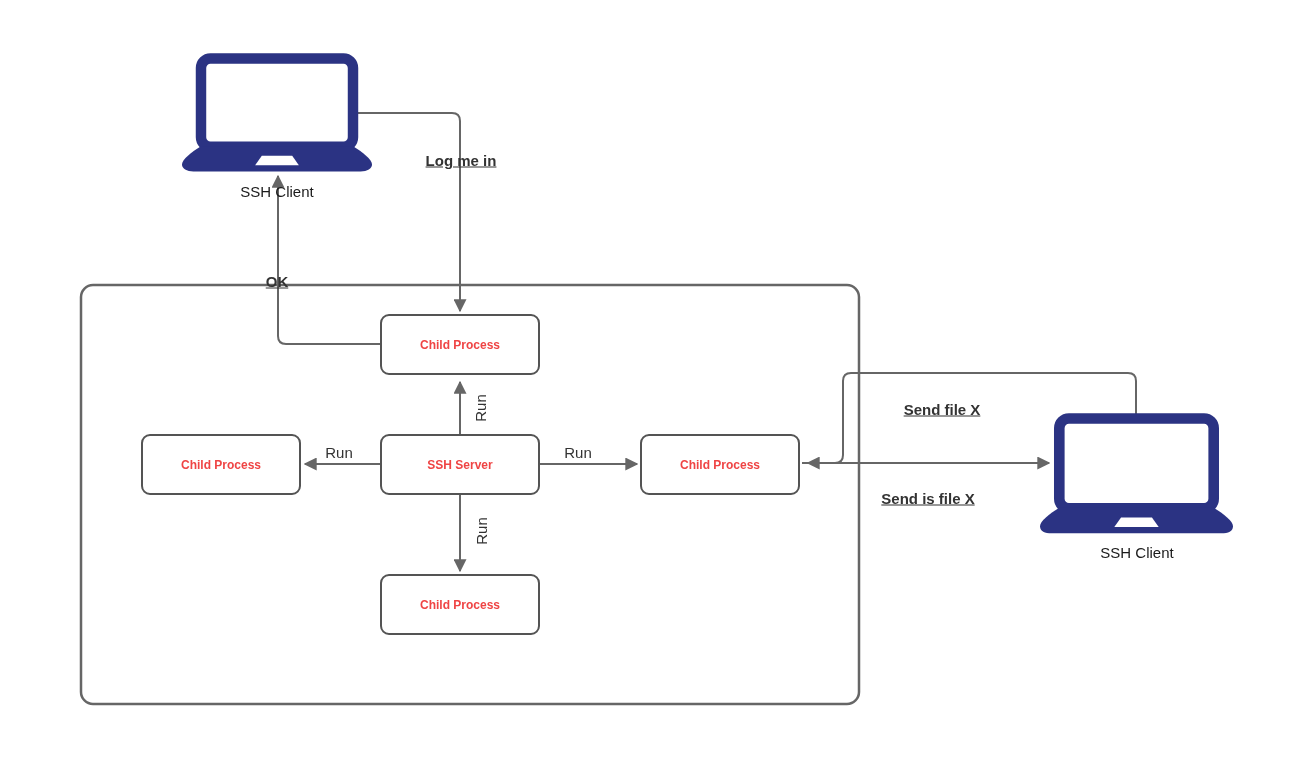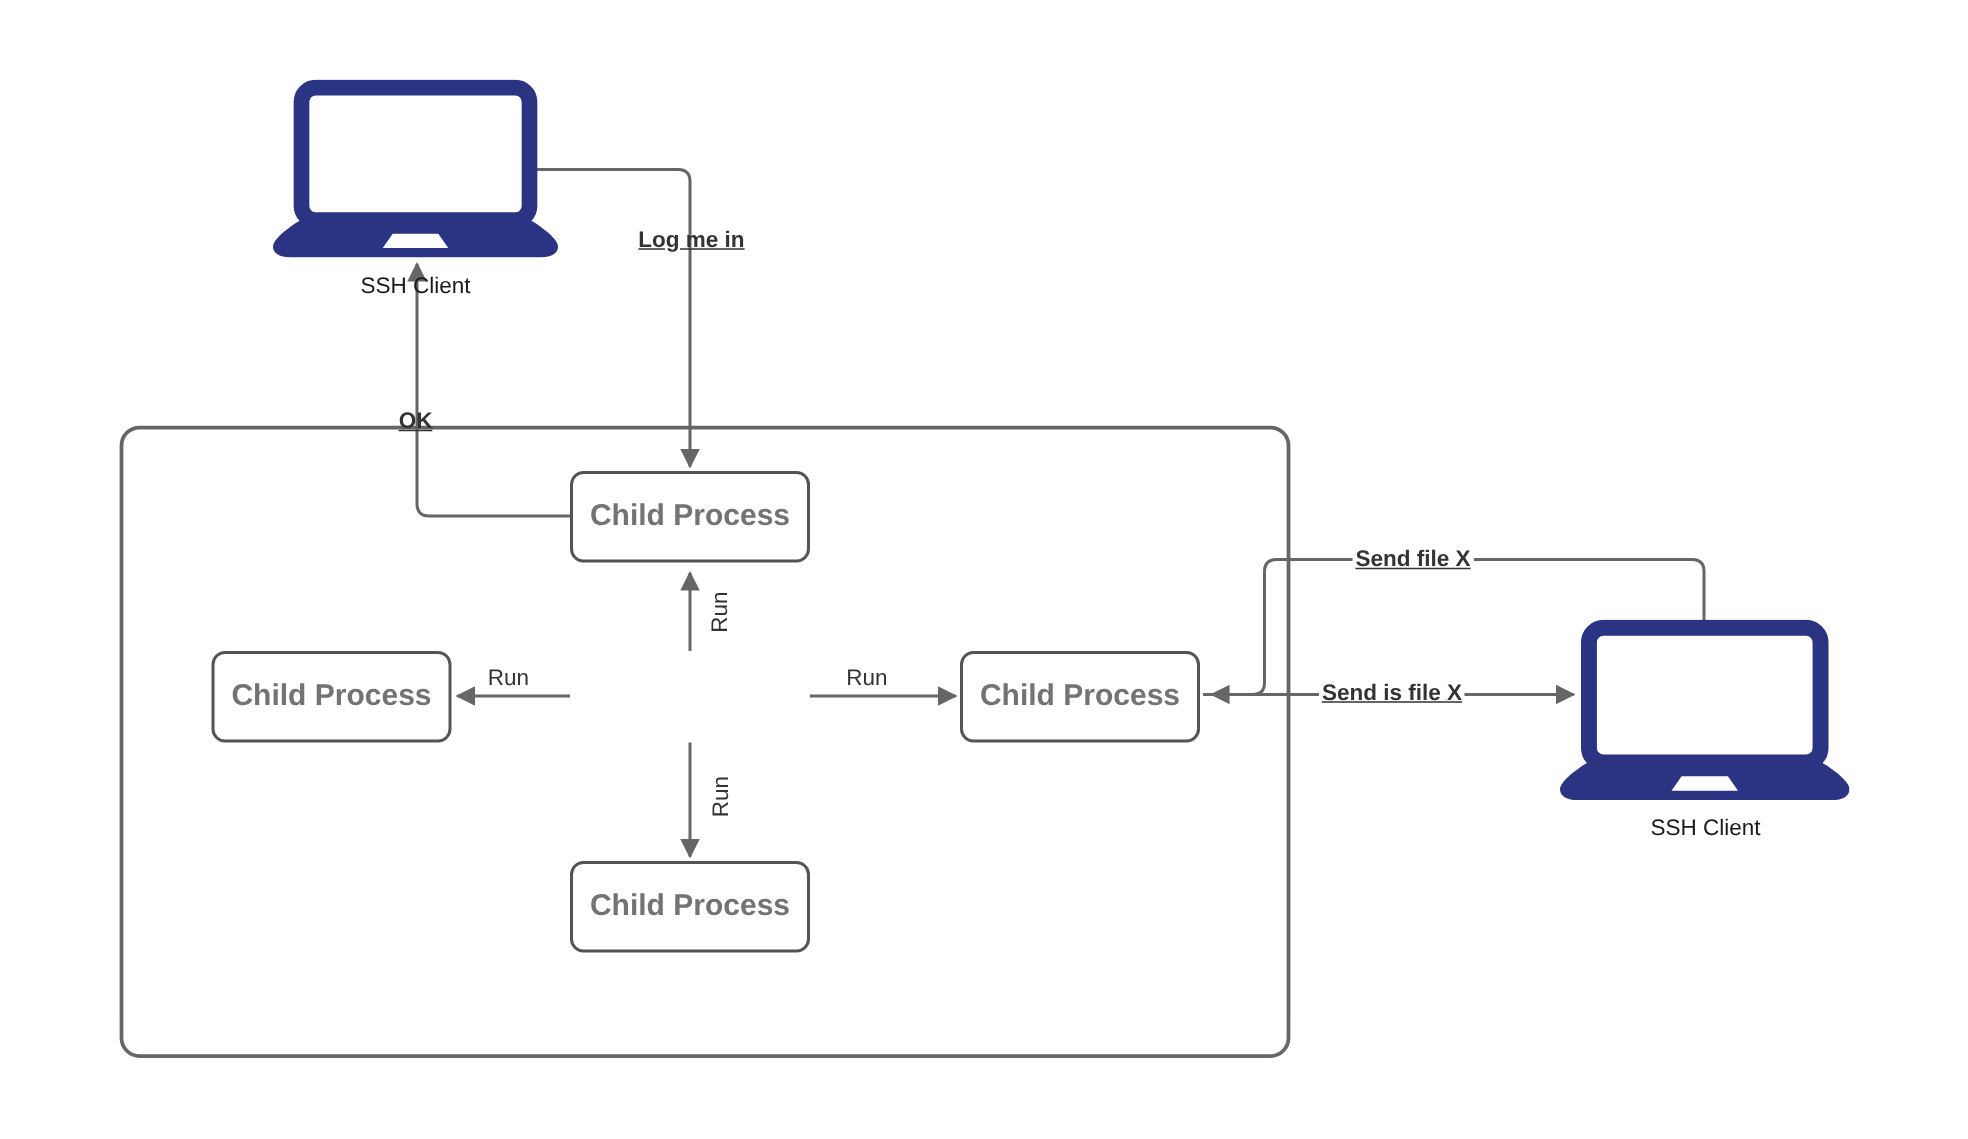--- a/index.html
+++ b/index.html
@@ -20,40 +20,40 @@
     position: absolute;
     width: 160px;
     height: 61px;
     box-sizing: border-box;
     border: 2.5px solid #545454;
     border-radius: 9px;
     background: #ffffff;
     display: flex;
     align-items: center;
     justify-content: center;
-    font-size: 20px;
+    font-size: 12px;
     font-weight: bold;
-    color: #737373;
+    color: #ef4444;
     white-space: nowrap;
   }
   .node-child-top    { left: 380px; top: 314px; }
   .node-ssh-server   { left: 380px; top: 434px; }
   .node-child-left   { left: 141px; top: 434px; }
   .node-child-right  { left: 640px; top: 434px; }
   .node-child-bottom { left: 380px; top: 574px; }
 
   .lbl {
     position: absolute;
     white-space: nowrap;
     color: #333333;
     font-size: 15px;
     transform: translate(-50%, -50%);
   }
   .lbl.bold { font-weight: bold; text-decoration: underline; }
-  .lbl.onwire { background: #ffffff; padding: 0 2px; }
+  .lbl.onwire { background: #ffffff; padding: 0 2px; margin-top: 36px; }
   .lbl.vert { transform: translate(-50%, -50%) rotate(-90deg); }
 
   .lbl-client-left  { left: 277px;  top: 191px; color: #1a1a1a; }
   .lbl-client-right { left: 1137px; top: 552px; color: #1a1a1a; }
   .lbl-log-me-in    { left: 461px;  top: 160px; }
   .lbl-ok           { left: 277px;  top: 265px; margin-top: 16px; }
   .lbl-run-top      { left: 480px;  top: 408px; }
   .lbl-run-bottom   { left: 481px;  top: 531px; }
   .lbl-run-left     { left: 339px;  top: 452px; }
   .lbl-run-right    { left: 578px;  top: 452px; }
@@ -90,20 +90,21 @@
 
     <path d="M1136,415 L1136,381 Q1136,373 1128,373 L851,373 Q843,373 843,381 L843,455 Q843,463 835,463 L808,463" fill="none" stroke="#666666" stroke-width="2" marker-end="url(#arrow)"></path>
 
     <path d="M802,463 L1049,463" fill="none" stroke="#666666" stroke-width="2" marker-end="url(#arrow)"></path>
 
     <use href="#laptop" x="182" y="53" width="190" height="121"></use>
     <use href="#laptop" x="1040" y="413" width="193" height="123"></use>
   </svg>
 
   <div class="node node-child-top">Child Process</div>
+  <div class="node node-ssh-server">SSH Server</div>
   <div class="node node-child-left">Child Process</div>
   <div class="node node-child-right">Child Process</div>
   <div class="node node-child-bottom">Child Process</div>
 
   <div class="lbl lbl-client-left">SSH Client</div>
   <div class="lbl lbl-client-right">SSH Client</div>
 
   <div class="lbl bold lbl-log-me-in">Log me in</div>
   <div class="lbl bold lbl-ok">OK</div>
 

